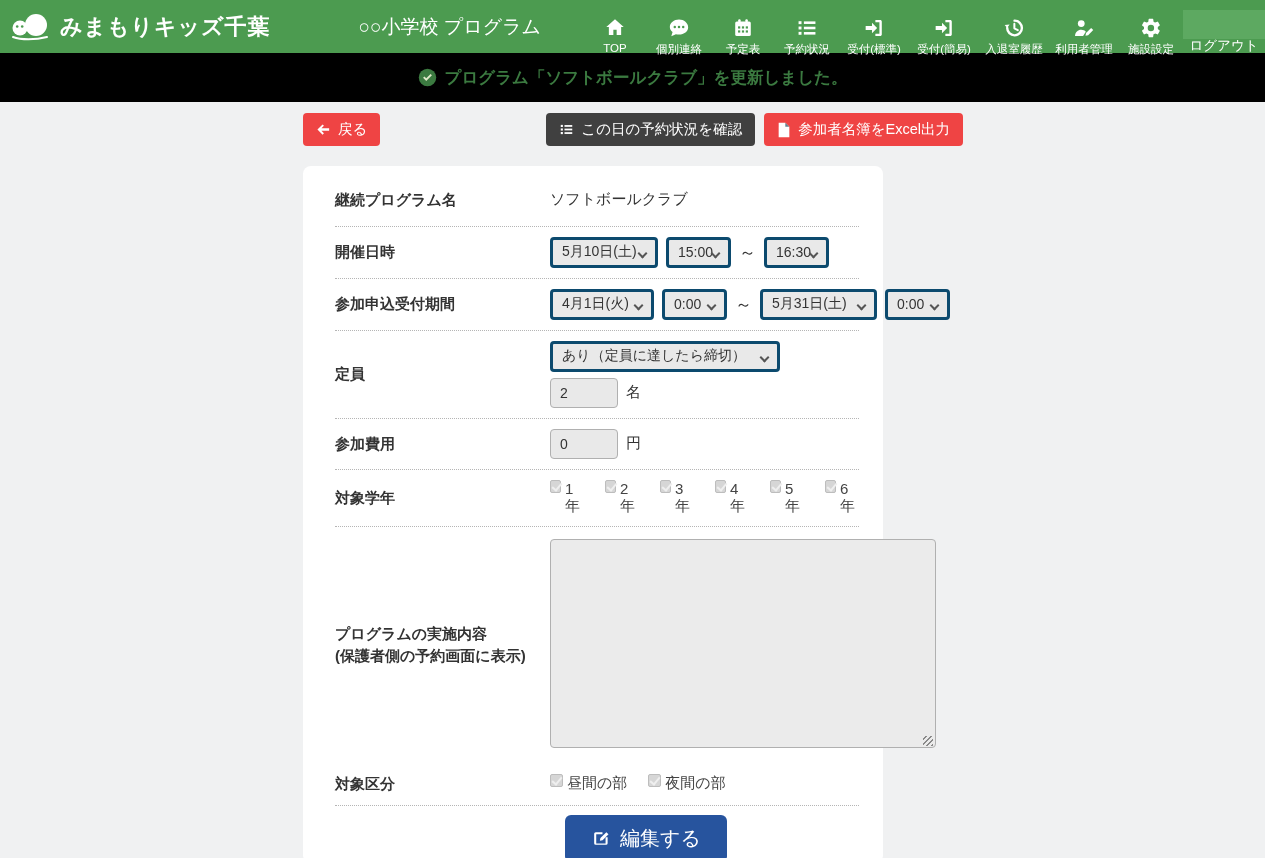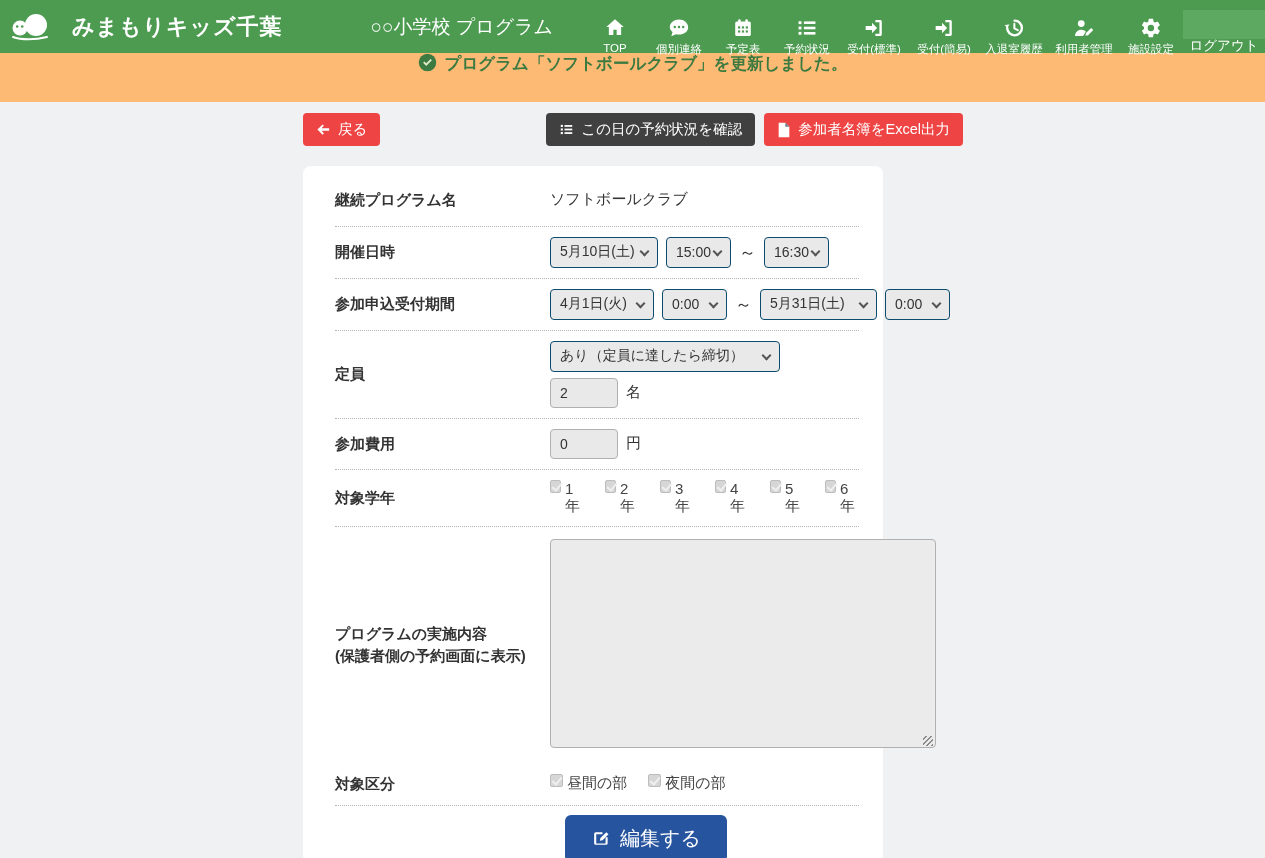--- a/index.html
+++ b/index.html
@@ -1,34 +1,34 @@
 <!DOCTYPE html>
 <html><head>
 <meta charset="utf-8">
 <style>
   * { margin:0; padding:0; box-sizing:border-box; }
   html,body { width:1265px; height:858px; overflow:hidden; background:#f0f1f2;
     font-family:"Liberation Sans","DejaVu Sans",sans-serif; color:#333; }
 
   
   .header { height:53px; background:#4c9b50; display:flex; align-items:center; padding:0 0 0 10px; position:relative; }
-  .logo { display:flex; align-items:center; gap:18px; }
+  .logo { display:flex; align-items:center; gap:6px; }
   .logo-text { color:#fff; font-size:22px; font-weight:bold; letter-spacing:1px; }
   .school-title { color:#fff; font-size:19px; font-weight:normal; margin-left:88px; white-space:nowrap; }
   .nav { margin-left:auto; display:flex; align-items:center; height:100%;margin-top:19px; }
   .nav-item { width:64px; height:100%; display:flex; flex-direction:column; align-items:center; justify-content:flex-start; padding-top:7px; cursor:pointer; }
   .nav-item .nicon { height:22px; display:flex; align-items:center; justify-content:center; }
   .nav-item .nlabel { color:#fff; font-size:11.5px; margin-top:3px; white-space:nowrap; }
   .nav-item.wide { width:70px; }
   .logout { width:82px; height:100%; position:relative; display:flex; align-items:flex-end; justify-content:center; cursor:pointer; }
   .logout-highlight { position:absolute; top:0; left:0; right:0; height:29px; background:#5da961; }
   .logout-label { color:#fff; font-size:13.5px; padding-bottom:8px; position:relative; }
 
   
-  .banner { height:49px; background:#fdba74; display:flex; justify-content:center; gap:8px; }
+  .banner { height:49px; background:#000000; display:flex; align-items:center; justify-content:center; gap:8px; }
   .banner-text { color:#3b7a40; font-size:16.5px; font-weight:bold; }
 
   
   .toolbar { width:660px; margin:11px 0 0 303px; display:flex; justify-content:space-between; align-items:center; }
   .toolbar-right { display:flex; gap:9px; }
   .btn { display:inline-flex; align-items:center; gap:7px; border:none; border-radius:4px;
     color:#fff; font-size:14.5px; padding:7px 13px; cursor:pointer; font-family:inherit; }
   .btn-slate { background:#ef4444; }
   .btn-green { background:#404040; }
 
@@ -38,21 +38,21 @@
   .frow.tall { padding:15px 0; }
   .frow.last { border-bottom:none; padding:12px 0; }
   .flabel { width:215px; font-weight:bold; font-size:15px; color:#333; flex-shrink:0; line-height:1.45; }
   .fvalue { flex:1; display:flex; align-items:center; gap:8px; font-size:15px; }
   .fvalue.column { flex-direction:column; align-items:flex-start; gap:6px; }
   .inline { display:flex; align-items:center; gap:8px; }
   .tilde { font-size:17px; color:#333; }
 
   
   .sel { position:relative; display:inline-flex; align-items:center; justify-content:flex-start;
-    background:#e9e9e9; border:1px solid #0c4a6e; border-radius:4px; height:31px; padding:0 26px 0 9px;
+    background:#e9e9e9; border:3px solid #0c4a6e; border-radius:4px; height:31px; padding:0 26px 0 9px;
     font-size:14px; color:#333; cursor:default; white-space:nowrap; }
   .sel .chev { position:absolute; right:9px; top:10px; width:7px; height:7px;
     border-right:2px solid #555; border-bottom:2px solid #555; transform:rotate(45deg); }
   .w-date1 { width:108px; } .w-time { width:65px; } .w-date2 { width:104px; } .w-date3 { width:117px; }
   .w-cap { width:230px; }
   .tbox { width:68px; height:30px; background:#e9e9e9; border:1px solid #b0b0b0; border-radius:4px;
     padding:0 9px; font-size:14px; color:#333; font-family:inherit; }
 
   
   .cbgroup { display:flex; align-items:center; gap:21px; }

